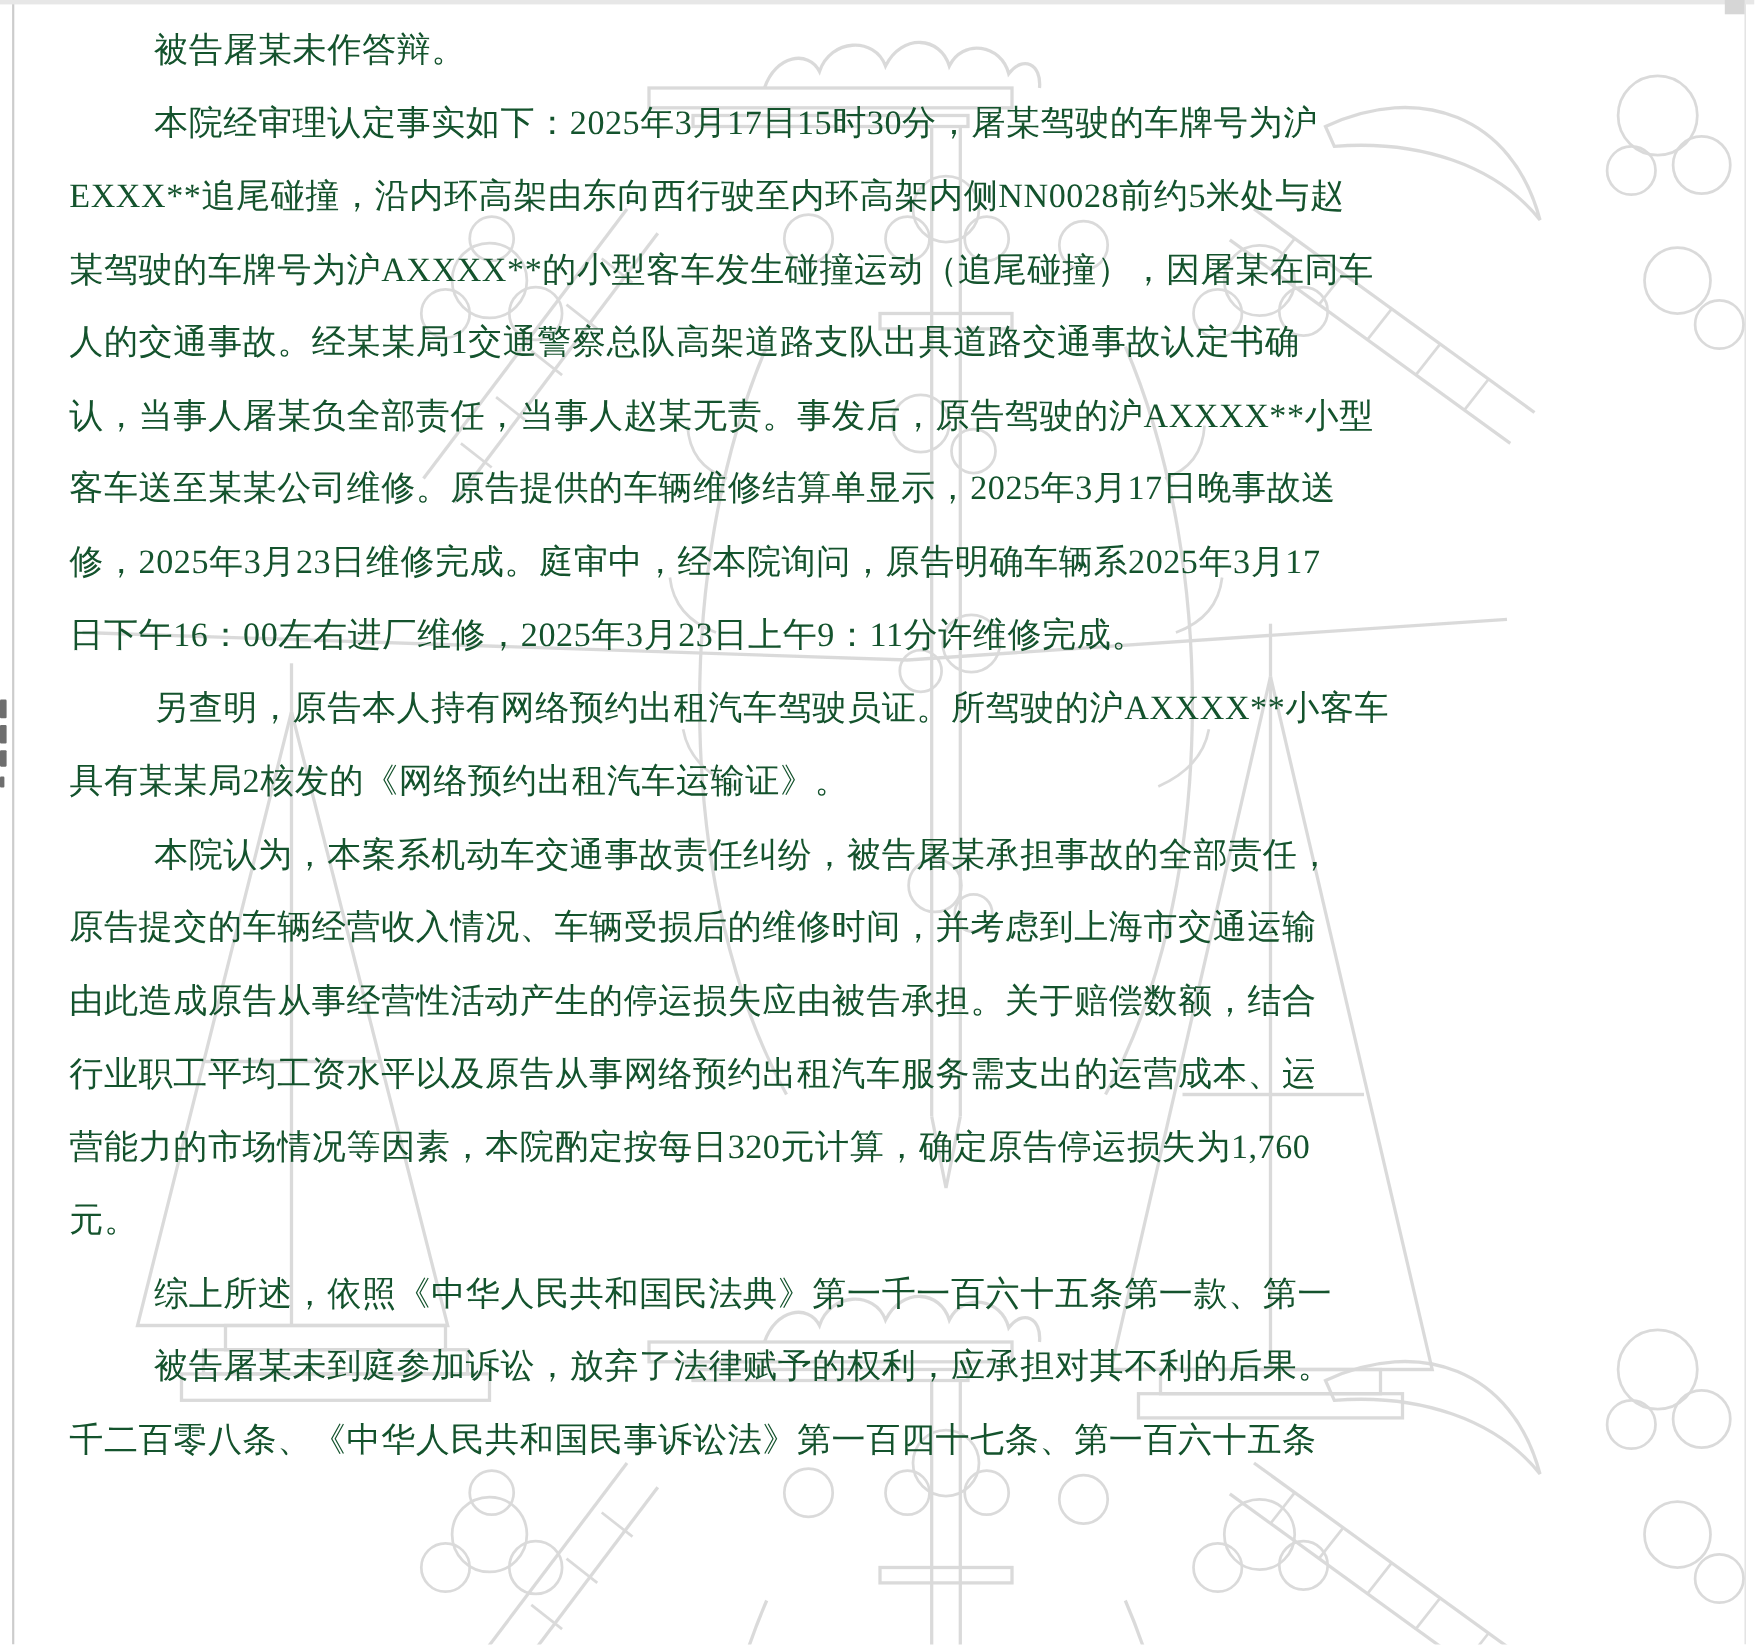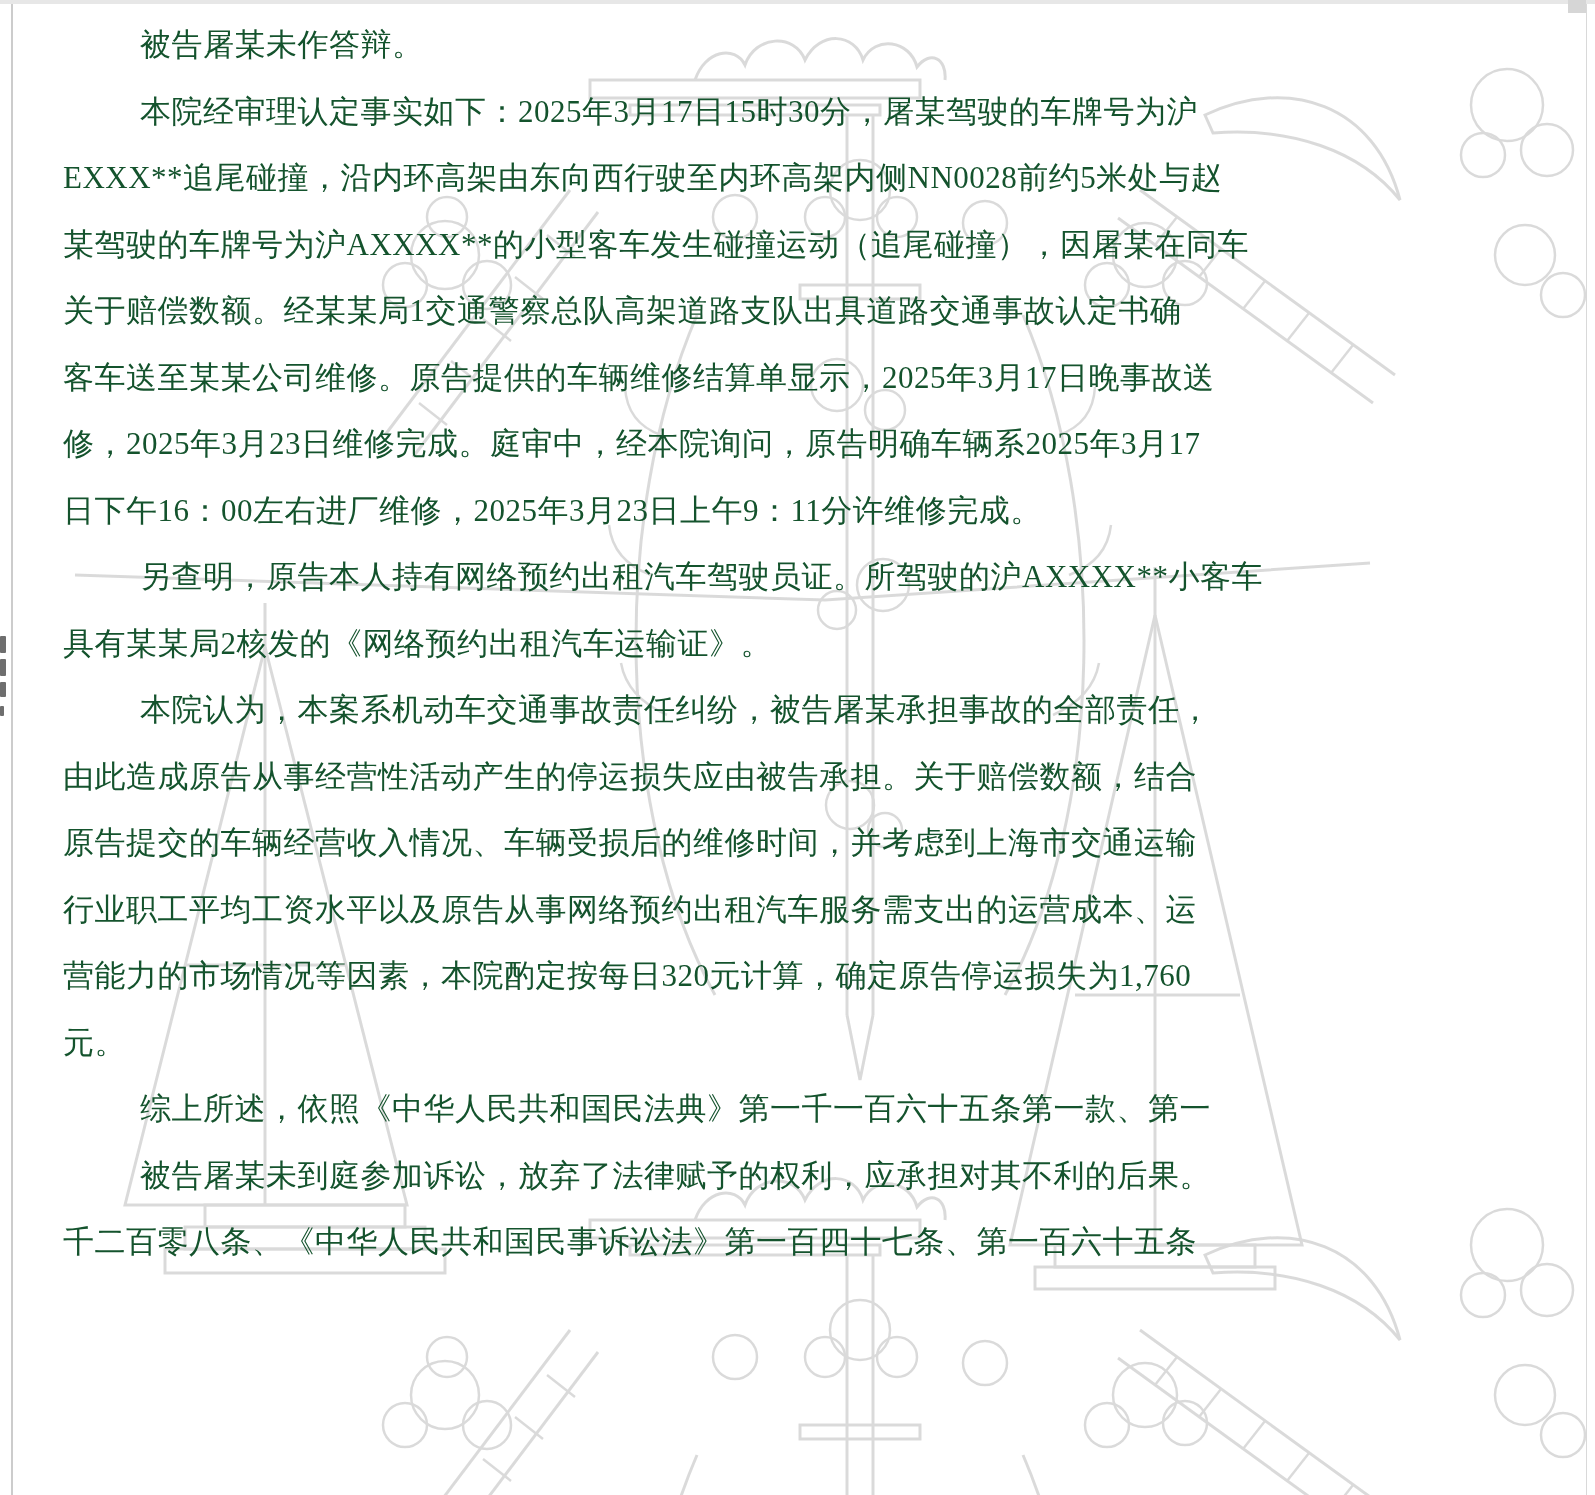--- a/index.html
+++ b/index.html
@@ -172,28 +172,29 @@
 <div class="fragment f1"></div>
 <div class="fragment f2"></div>
 <div class="fragment f3"></div>
 <div class="fragment f4"></div>
 
 <div class="text-flow">
     <div class="line indent">被告屠某未作答辩。</div>
     <div class="line indent">本院经审理认定事实如下：2025年3月17日15时30分，屠某驾驶的车牌号为沪</div>
     <div class="line">EXXX**追尾碰撞，沿内环高架由东向西行驶至内环高架内侧NN0028前约5米处与赵</div>
     <div class="line">某驾驶的车牌号为沪AXXXX**的小型客车发生碰撞运动（追尾碰撞），因屠某在同车</div>
-    <div class="line">关于赔偿数额。经某某局1交通警察总队高架道路支队出具道路交通事故认定书确</div>
+    <div class="line">人的交通事故。经某某局1交通警察总队高架道路支队出具道路交通事故认定书确</div>
+    <div class="line">认，当事人屠某负全部责任，当事人赵某无责。事发后，原告驾驶的沪AXXXX**小型</div>
     <div class="line">客车送至某某公司维修。原告提供的车辆维修结算单显示，2025年3月17日晚事故送</div>
     <div class="line">修，2025年3月23日维修完成。庭审中，经本院询问，原告明确车辆系2025年3月17</div>
     <div class="line">日下午16：00左右进厂维修，2025年3月23日上午9：11分许维修完成。</div>
     <div class="line indent">另查明，原告本人持有网络预约出租汽车驾驶员证。所驾驶的沪AXXXX**小客车</div>
     <div class="line">具有某某局2核发的《网络预约出租汽车运输证》。</div>
     <div class="line indent">本院认为，本案系机动车交通事故责任纠纷，被告屠某承担事故的全部责任，</div>
+    <div class="line">原告提交的车辆经营收入情况、车辆受损后的维修时间，并考虑到上海市交通运输</div>
     <div class="line">由此造成原告从事经营性活动产生的停运损失应由被告承担。关于赔偿数额，结合</div>
-    <div class="line">原告提交的车辆经营收入情况、车辆受损后的维修时间，并考虑到上海市交通运输</div>
     <div class="line">行业职工平均工资水平以及原告从事网络预约出租汽车服务需支出的运营成本、运</div>
     <div class="line">营能力的市场情况等因素，本院酌定按每日320元计算，确定原告停运损失为1,760</div>
     <div class="line">元。</div>
     <div class="line indent">综上所述，依照《中华人民共和国民法典》第一千一百六十五条第一款、第一</div>
     <div class="line indent">被告屠某未到庭参加诉讼，放弃了法律赋予的权利，应承担对其不利的后果。</div>
     <div class="line">千二百零八条、《中华人民共和国民事诉讼法》第一百四十七条、第一百六十五条</div>
   </div>
 
 </body></html>

